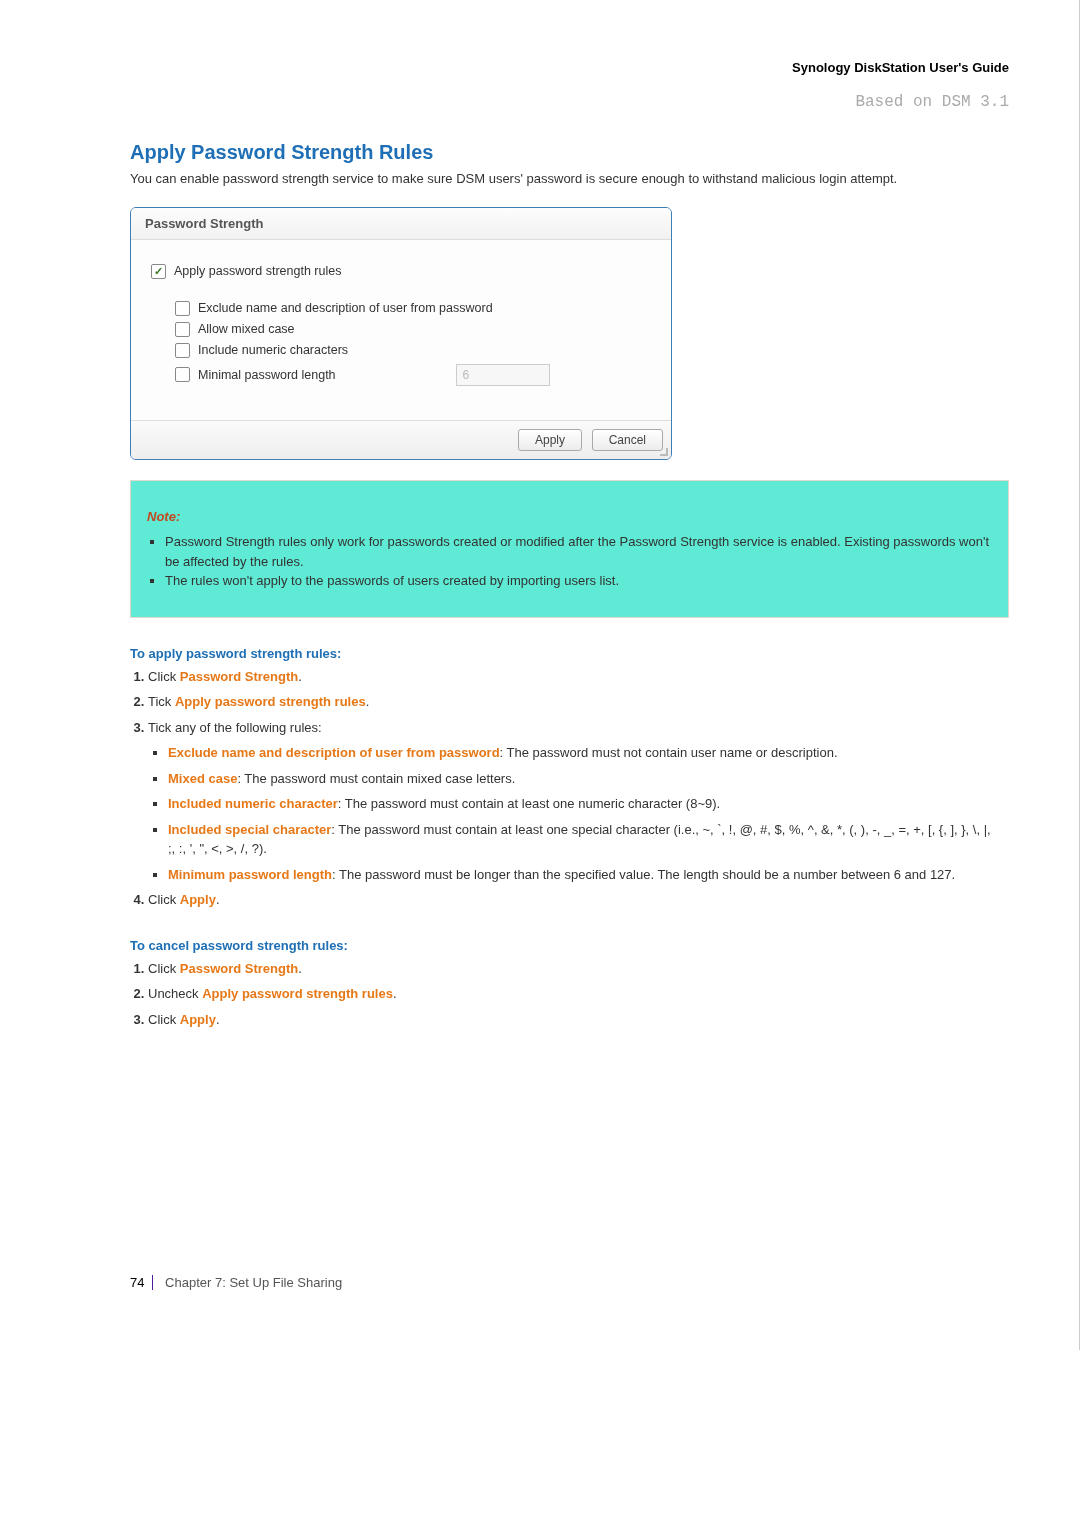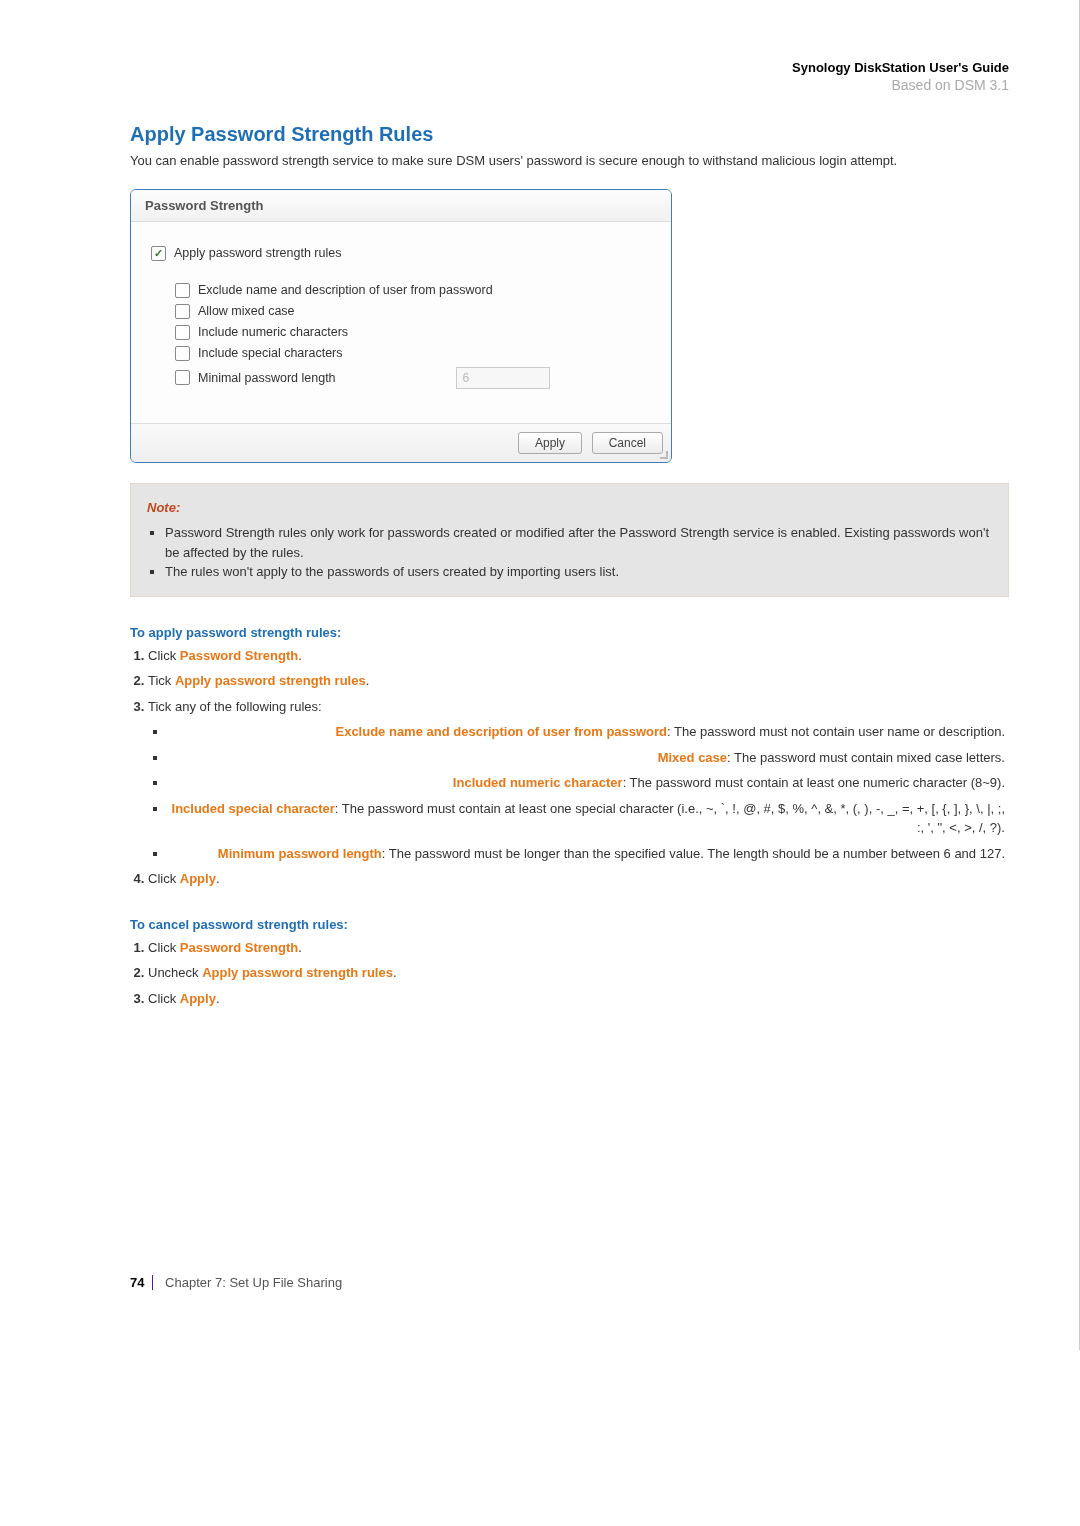--- a/index.html
+++ b/index.html
@@ -20,23 +20,24 @@
   .header-right {
     text-align: right;
     margin-bottom: 30px;
   }
   .guide-title {
     font-weight: bold;
     font-size: 13px;
     color: #000;
   }
   .guide-sub {
-    font-size: 14px;
+    font-size: 16px;
     color: #aaa;
-    margin-top: 2px;
+    margin-top: 18px;
+    font-family: Liberation Mono, monospace;
   }
   h2.section-title {
     color: #1E6FB5;
     font-size: 20px;
     font-weight: bold;
     margin: 0 0 6px 0;
   }
   .intro {
     line-height: 1.45;
     margin-bottom: 18px;
@@ -125,22 +126,22 @@
   .resize-grip::before {
     content: "";
     position: absolute;
     right: 0; bottom: 0;
     border-right: 2px solid #bbb;
     border-bottom: 2px solid #bbb;
     width: 6px; height: 6px;
   }
   .note-box {
     border: 1px solid #e0d8c8;
-    background: #e5e5e5;
-    padding: 14px 16px;
+    background: #5eead4;
+    padding: 26px 16px;
     margin-bottom: 22px;
     line-height: 1.5;
   }
   .note-label {
     color: #C24A20;
     font-style: italic;
     font-weight: bold;
   }
   ul.sq {
     list-style: square;
@@ -166,37 +167,36 @@
   }
   ol.steps > li::marker {
     font-weight: bold;
   }
   .kw {
     color: #E77817;
     font-weight: bold;
   }
   ul.rules {
     list-style: square;
-    margin: 6px 4px 0 20px;
+    margin: 6px 16px 0 20px;
     padding: 0;
-    text-align: right;
   }
   ul.rules li {
     margin: 6px 0;
     line-height: 1.5;
   }
   .footer {
     position: absolute;
     left: 130px;
     bottom: 60px;
     font-size: 13px;
     color: #555;
   }
   .footer .pagenum {
-    font-weight: bold;
+    font-weight: normal;
     color: #000;
     padding-right: 8px;
     border-right: 1px solid #4c1d95;
     margin-right: 8px;
   }
 </style>
 </head>
 <body>
 
 <div class="page">
@@ -221,24 +221,20 @@
         <span class="cb"></span>
         <span>Exclude name and description of user from password</span>
       </div>
       <div class="cb-row indent">
         <span class="cb"></span>
         <span>Allow mixed case</span>
       </div>
       <div class="cb-row indent">
         <span class="cb"></span>
         <span>Include numeric characters</span>
-      </div>
-      <div class="cb-row indent">
-        <span class="cb"></span>
-        <span>Include special characters</span>
       </div>
       <div class="cb-row indent">
         <span class="cb"></span>
         <span>Minimal password length</span>
         <span class="minlen-input">6</span>
       </div>
     </div>
     <div class="panel-footer">
       <span class="btn">Apply</span>
       <span class="btn">Cancel</span>

